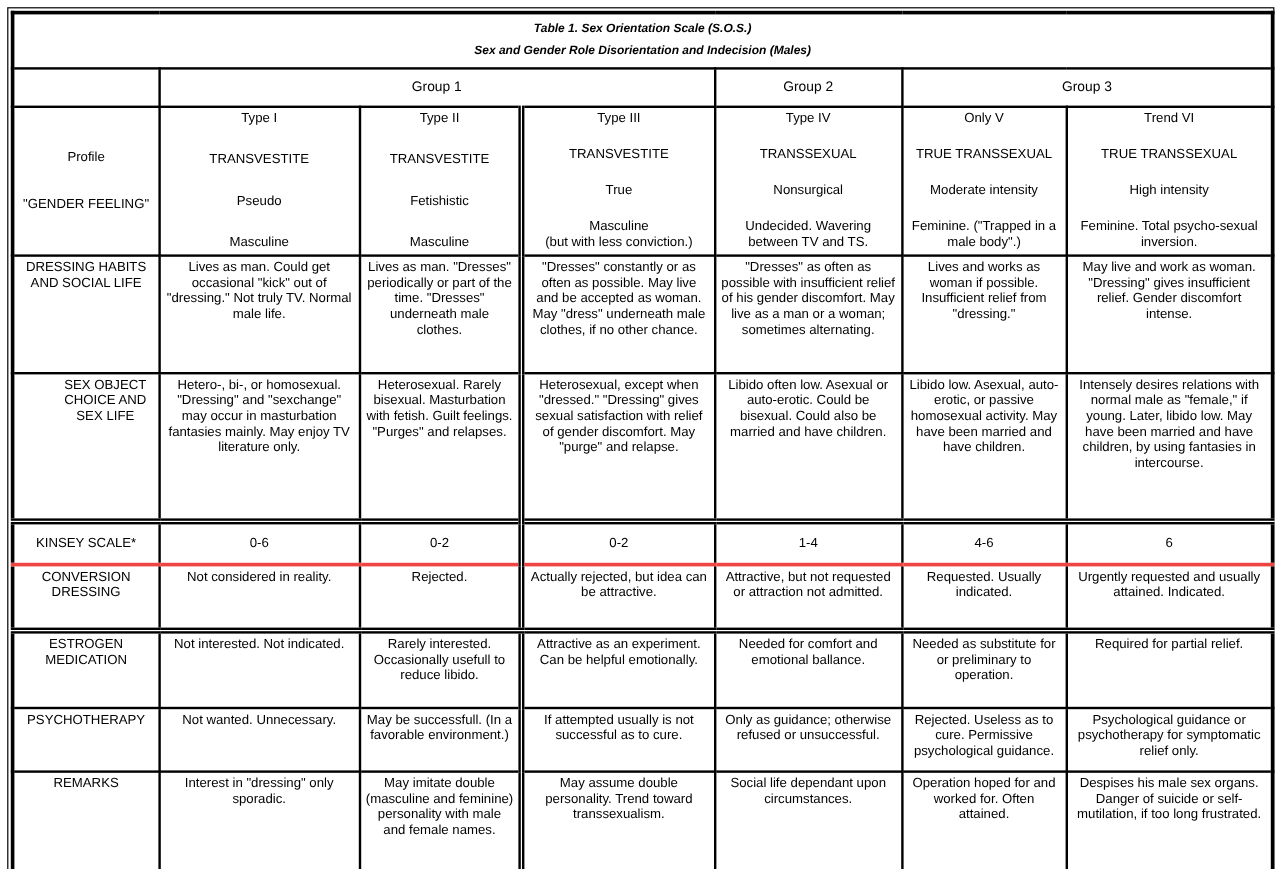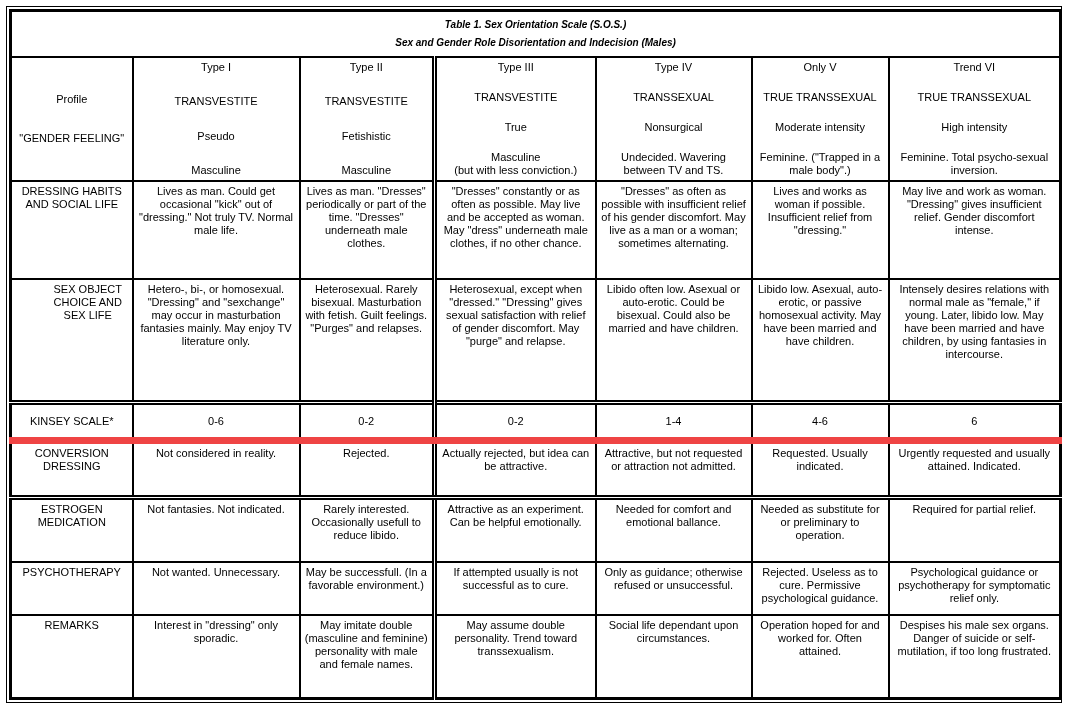--- a/index.html
+++ b/index.html
@@ -8,21 +8,21 @@
   table.t{border-collapse:collapse;table-layout:fixed;width:100%;border:3px solid #000;background:#fff;}
   td{border:2px solid #000;font-size:11px;line-height:13px;text-align:center;vertical-align:top;padding:3px 4px;word-wrap:break-word;}
   td.title-cell{font-size:10px;font-weight:bold;font-style:italic;line-height:18px;vertical-align:middle;height:40px;padding:2px;}
   td.group-cell{height:24px;vertical-align:middle;font-size:11.5px;}
   td.rowhead{text-transform:none;}
   td.mid{vertical-align:middle;}
   
   .dbl-left{border-left:5px double #000;}
   .dbl-top{border-top:5px double #000;}
   .dbl-bottom{border-bottom:5px double #000;}
-  .thick-bottom{border-bottom:7px solid #ef4444;}
+  .thick-bottom{border-bottom:3px solid #ef4444;}
   
   .pcol{display:flex;flex-direction:column;justify-content:space-between;height:116px;align-items:center;}
   .pcol .sp{height:6px;}
   td.h-dressing{height:90px;}
   td.h-sexobj{height:114px;padding-left:36px;}
   td.h-kinsey{height:26px;}
   td.h-conversion{height:45px;}
   td.h-estrogen{height:55px;}
   td.h-psych{height:45px;}
   td.h-remarks{height:75px;}
@@ -43,20 +43,26 @@
   </colgroup>
 
   <tbody>
         <tr>
     <td class="title-cell" colspan="7">
       <div>Table 1. Sex Orientation Scale (S.O.S.)</div>
       <div>Sex and Gender Role Disorientation and Indecision (Males)</div>
     </td>
   </tr>
 
+  <tr>
+    <td class="group-cell"></td>
+    <td class="group-cell" colspan="3">Group 1</td>
+    <td class="group-cell">Group 2</td>
+    <td class="group-cell" colspan="2">Group 3</td>
+  </tr>
 
   <tr>
     <td>
       <div class="pcol">
         <div class="sp"></div>
         <div>Profile</div>
         <div>"GENDER FEELING"</div>
         <div class="sp"></div>
       </div>
     </td>
@@ -163,21 +169,21 @@
     <td class="dbl-bottom">Not considered in reality.</td>
     <td class="dbl-bottom">Rejected.</td>
     <td class="dbl-bottom dbl-left">Actually rejected, but idea can be attractive.</td>
     <td class="dbl-bottom">Attractive, but not requested or attraction not admitted.</td>
     <td class="dbl-bottom">Requested. Usually indicated.</td>
     <td class="dbl-bottom">Urgently requested and usually attained. Indicated.</td>
   </tr>
 
   <tr>
     <td class="rowhead h-estrogen">ESTROGEN MEDICATION</td>
-    <td>Not fantasies. Not indicated.</td>
+    <td>Not interested. Not indicated.</td>
     <td>Rarely interested. Occasionally usefull to reduce libido.</td>
     <td class="dbl-left">Attractive as an experiment. Can be helpful emotionally.</td>
     <td>Needed for comfort and emotional ballance.</td>
     <td>Needed as substitute for or preliminary to operation.</td>
     <td>Required for partial relief.</td>
   </tr>
 
   <tr>
     <td class="rowhead h-psych">PSYCHOTHERAPY</td>
     <td>Not wanted. Unnecessary.</td>

